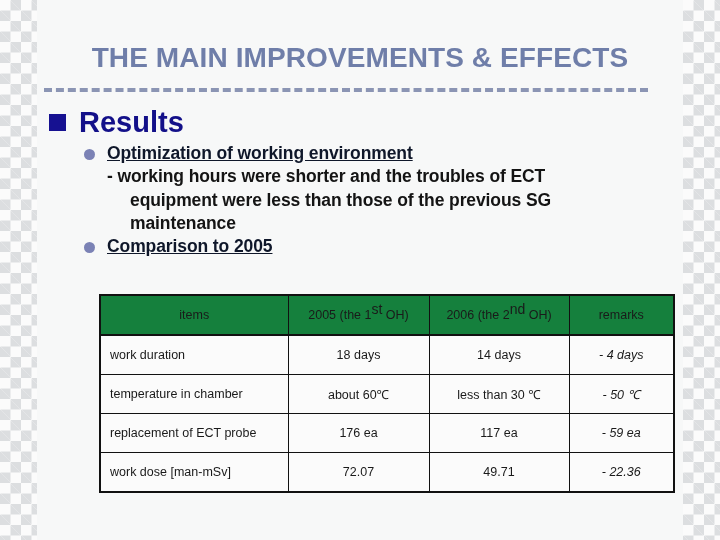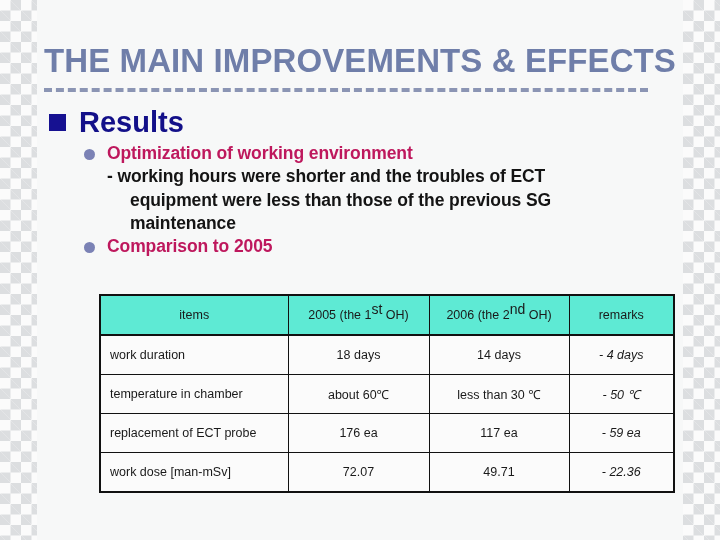--- a/index.html
+++ b/index.html
@@ -37,21 +37,21 @@
   .checker.left  { left: 0; }
   .checker.right { right: 0; }
 
   
   #title {
     position: absolute;
     left: 0;
     right: 0;
     top: 42px;
     text-align: center;
-    font-size: 33px;
+    font-size: 28px;
     font-weight: bold;
     letter-spacing: 0.1px;
     color: #6f7ea9;
     white-space: nowrap;
   }
 
   
   #rule {
     position: absolute;
     left: 44px;
@@ -99,23 +99,24 @@
     left: 0;
     top: 7px;
     width: 11px;
     height: 11px;
     border-radius: 50%;
     background: #7b82b5;
   }
   .bullet-main {
     font-size: 17.5px;
     font-weight: bold;
-    color: #be185d;
+    color: #0f172a;
     line-height: 1.33;
     letter-spacing: -0.1px;
+    text-decoration: underline;
   }
   .sub-line {
     font-size: 17.5px;
     font-weight: bold;
     color: #141414;
     line-height: 1.33;
     letter-spacing: -0.1px;
     padding-left: 14px;
     text-indent: -14px;
     margin-left: 0;
@@ -138,21 +139,21 @@
     table-layout: fixed;
   }
   #data-table td, #data-table th {
     border: 1px solid #111;
     font-size: 12.5px;
     color: #1a1a1a;
     font-weight: normal;
     padding: 0 9px;
   }
   #data-table thead th {
-    background: #5eead4;
+    background: #15803d;
     height: 38px;
     text-align: center;
     font-weight: normal;
     border-bottom: 2px solid #111;
   }
   #data-table thead th sup {
     font-size: 14px;
     vertical-align: super;
     line-height: 0;
   }

